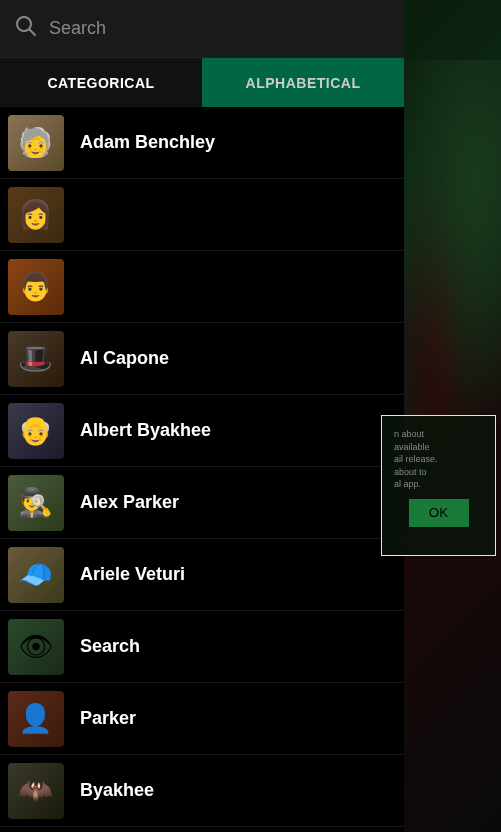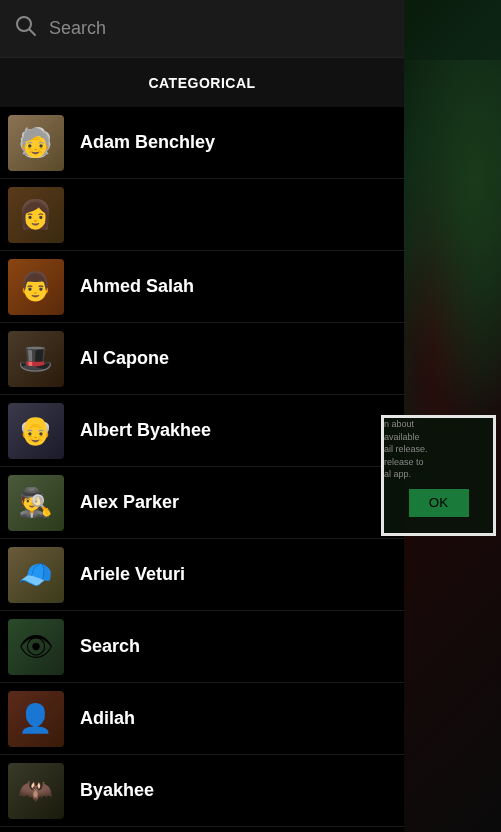--- a/index.html
+++ b/index.html
@@ -40,22 +40,22 @@
       z-index: 0;
     }
 
     
     .info-panel {
       position: absolute;
       top: 415px;
       right: 5px;
       width: 115px;
       background: rgba(10, 20, 10, 0.92);
-      border: 3px solid #e5e5e5;
-      padding: 0;
+      border: 1px solid #e5e5e5;
+      padding: 12px;
       z-index: 2;
       font-size: 9px;
       color: #888;
       line-height: 1.4;
     }
 
     .info-panel .ok-btn {
       display: block;
       width: 60px;
       height: 28px;
@@ -200,58 +200,58 @@
 </head>
 <body>
 
 <div class="bg-overlay"></div>
 <div class="creature-bg"></div>
 
 <div class="info-panel">
   <span>n about</span><br>
   <span>available</span><br>
   <span>ail release.</span><br>
-  <span>release to</span><br>
+  <span>about to</span><br>
   <span>al app.</span>
   <button class="ok-btn">OK</button>
 </div>
 
 <div class="list-panel">
 
   <div class="search-bar">
     <div class="search-icon-wrap">
       <svg width="22" height="22" viewBox="0 0 22 22" fill="none">
         <circle cx="9" cy="9" r="7" stroke="#888" stroke-width="2"></circle>
         <line x1="14.5" y1="14.5" x2="20" y2="20" stroke="#888" stroke-width="2" stroke-linecap="round"></line>
       </svg>
     </div>
     <input type="text" class="search-input" placeholder="Search" style="">
   </div>
 
   <div class="tab-bar">
     <button class="tab-btn active">CATEGORICAL</button>
+    <button class="tab-btn">ALPHABETICAL</button>
   </div>
 
   <div class="char-list" id="char-list">
   <div class="char-item">
         <div class="char-avatar avatar-adam">
           <div class="avatar-face">🧓</div>
         </div>
         <span class="char-name">Adam Benchley</span>
       </div>
       <div class="char-item">
         <div class="char-avatar avatar-adilah">
           <div class="avatar-face">👩</div>
         </div>
       </div>
       <div class="char-item">
         <div class="char-avatar avatar-ahmed">
           <div class="avatar-face">👨</div>
         </div>
-        <span class="char-name">Ahmed Salah</span>
       </div>
       <div class="char-item">
         <div class="char-avatar avatar-alcapone">
           <div class="avatar-face">🎩</div>
         </div>
         <span class="char-name">Al Capone</span>
       </div>
       <div class="char-item">
         <div class="char-avatar avatar-albert">
           <div class="avatar-face">👴</div>
@@ -273,21 +273,21 @@
       <div class="char-item">
         <div class="char-avatar avatar-bokrug">
           <div class="avatar-face">👁</div>
         </div>
         <span class="char-name">Search</span>
       </div>
       <div class="char-item">
         <div class="char-avatar avatar-borden">
           <div class="avatar-face">👤</div>
         </div>
-        <span class="char-name">Adilah</span>
+        <span class="char-name">Parker</span>
       </div>
       <div class="char-item">
         <div class="char-avatar avatar-byakhee">
           <div class="avatar-face">🦇</div>
         </div>
         <span class="char-name">Byakhee</span>
       </div>
     </div>
 
 </div>

